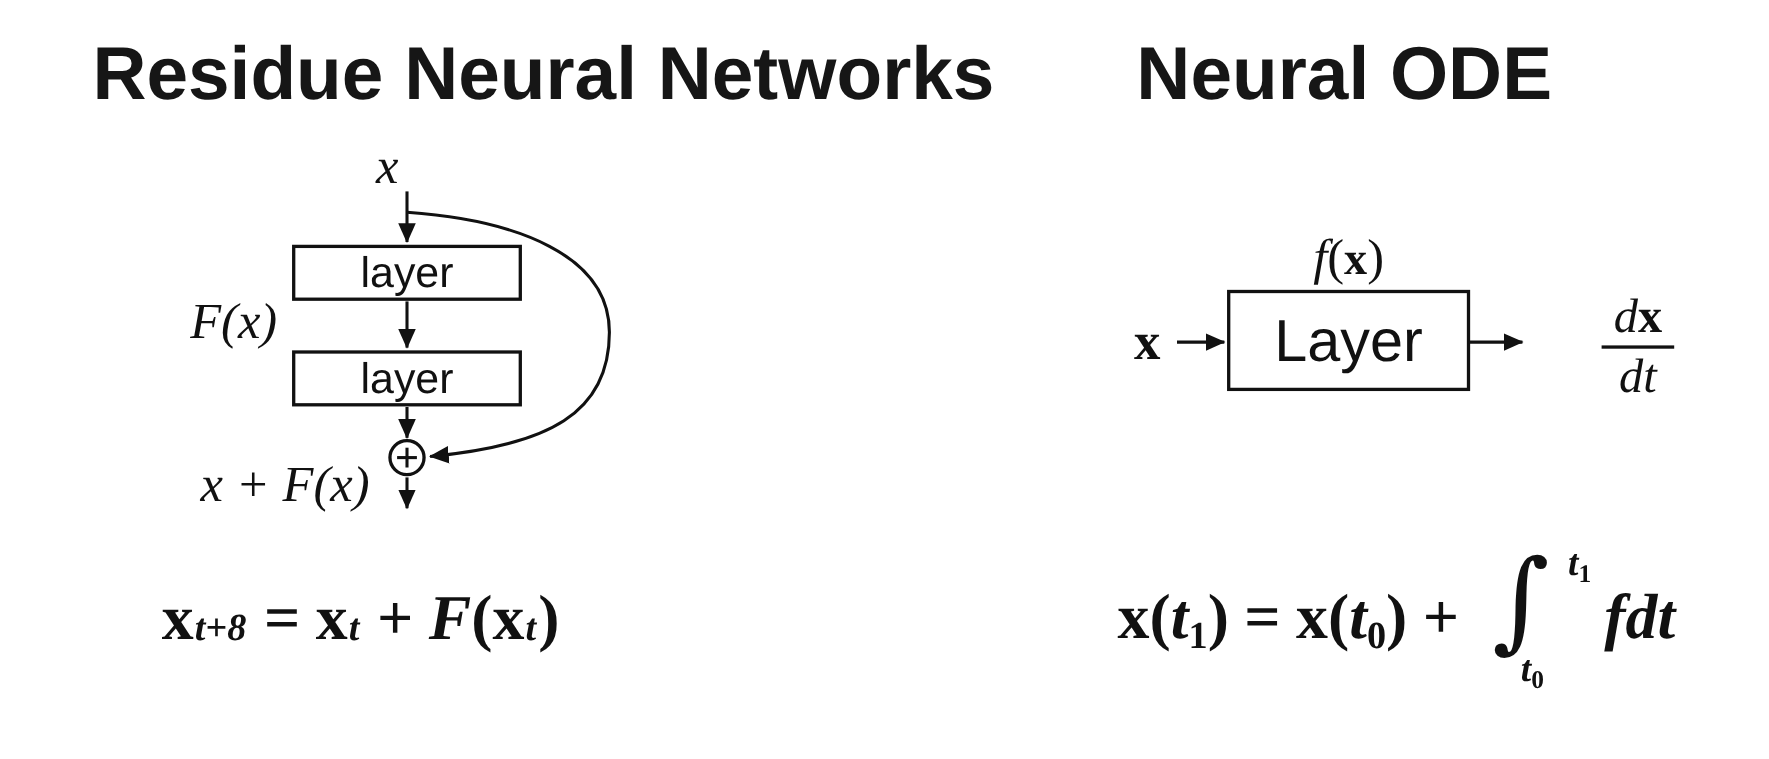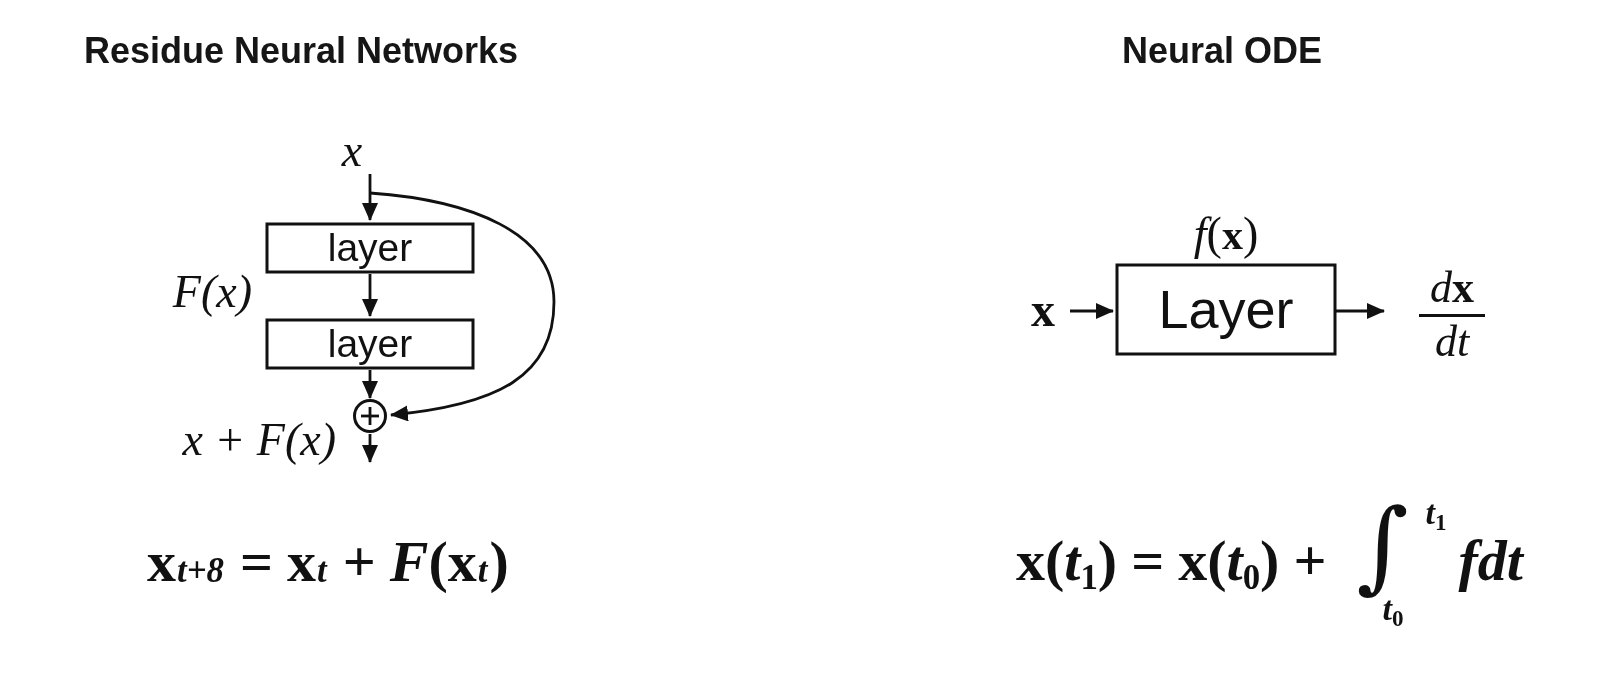--- a/index.html
+++ b/index.html
@@ -2,35 +2,35 @@
 <html><head>
 <meta charset="utf-8">
 <style>
   html,body{margin:0;padding:0;}
   body{
     width:1608px;height:690px;position:relative;overflow:hidden;
     background:#ffffff;color:#111111;
     font-family:"Liberation Sans",sans-serif;
   }
   .title{
-    position:absolute;font-size:36px;font-weight:600;line-height:1;
+    position:absolute;font-size:68px;font-weight:600;line-height:1;
     color:#161616;letter-spacing:0px;white-space:nowrap;
   }
   #title-left{left:84px;top:33px;}
   #title-right{left:1222px;top:33px;transform:translateX(-50%);text-align:center;}
 
   svg{position:absolute;left:0;top:0;}
   .stroke{stroke:#111111;stroke-width:2.8;fill:none;}
   .box{stroke:#111111;stroke-width:3;fill:#ffffff;}
   .boxlabel{font-family:"Liberation Sans",sans-serif;fill:#111111;}
   .mathlabel{font-family:"Liberation Serif",serif;font-style:italic;fill:#111111;}
 
   
   .frac{
-    position:absolute;left:1419px;top:266px;width:66px;text-align:center;
+    position:absolute;left:1456px;top:266px;width:66px;text-align:center;
     font-family:"Liberation Serif",serif;font-size:44px;line-height:1;color:#111111;
   }
   .frac .num{display:block;border-bottom:3px solid #111111;padding:0 3px 4px;}
   .frac .den{display:block;padding-top:3px;}
   .it{font-style:italic;}
   .bold{font-weight:bold;}
 
   
   .equation{
     position:absolute;display:flex;align-items:center;

